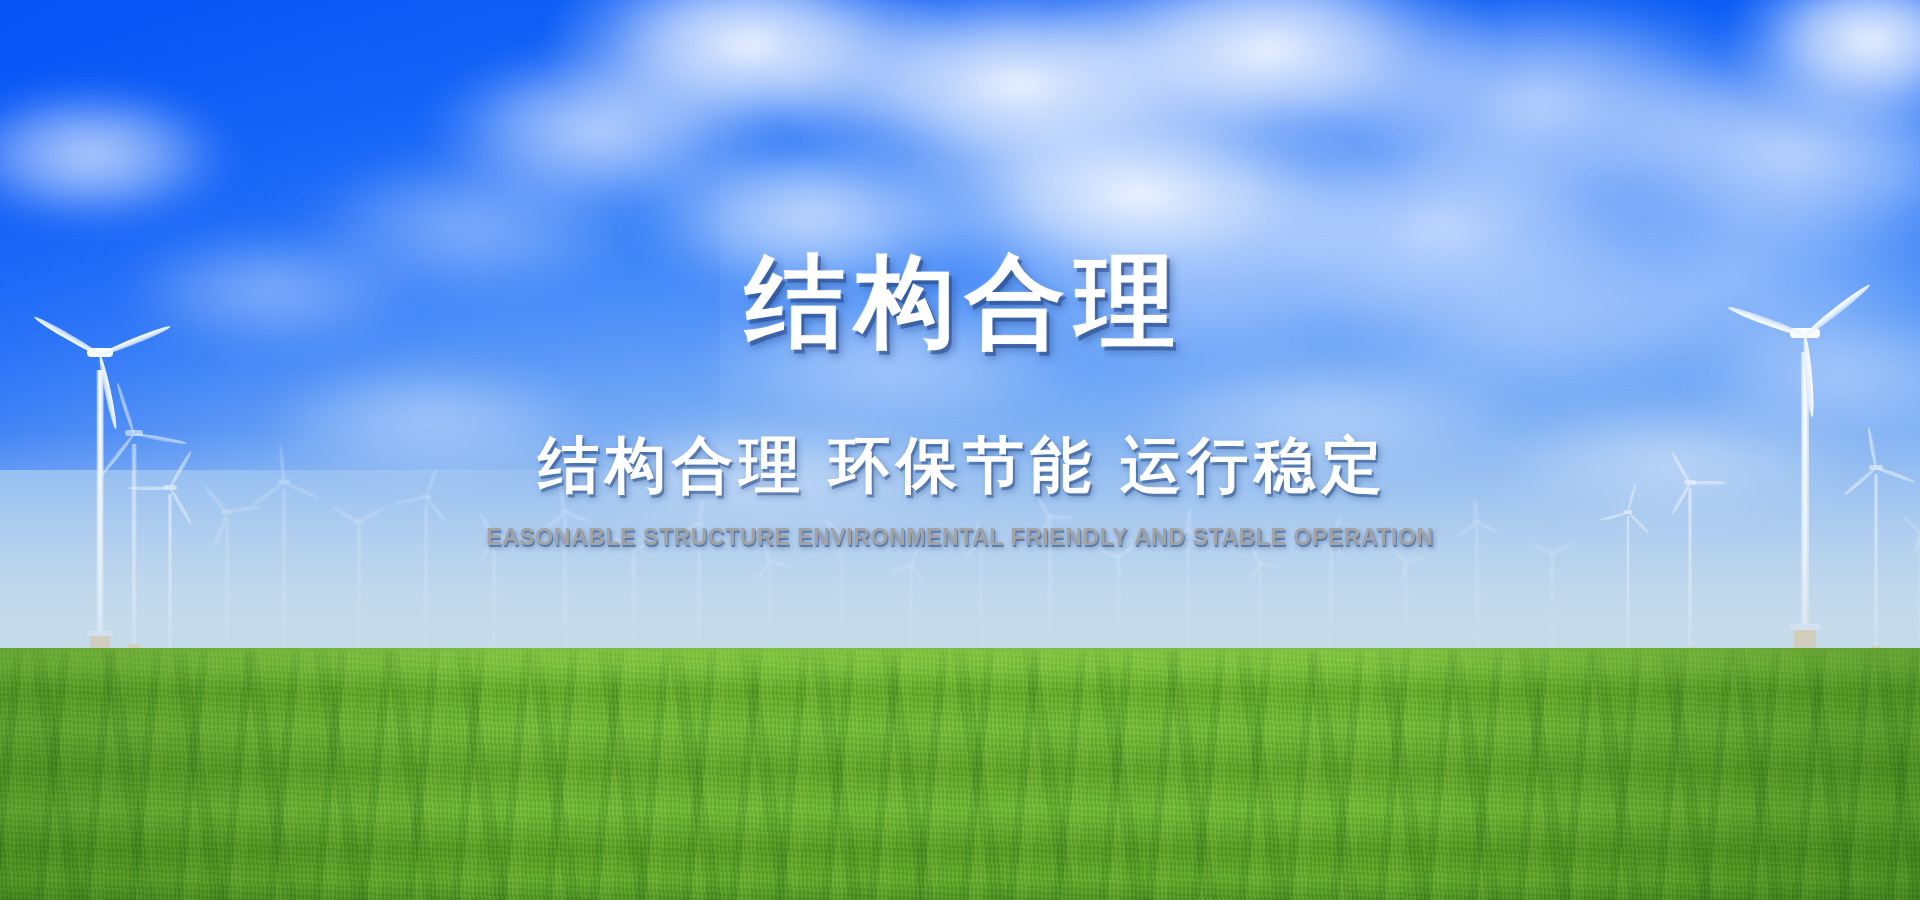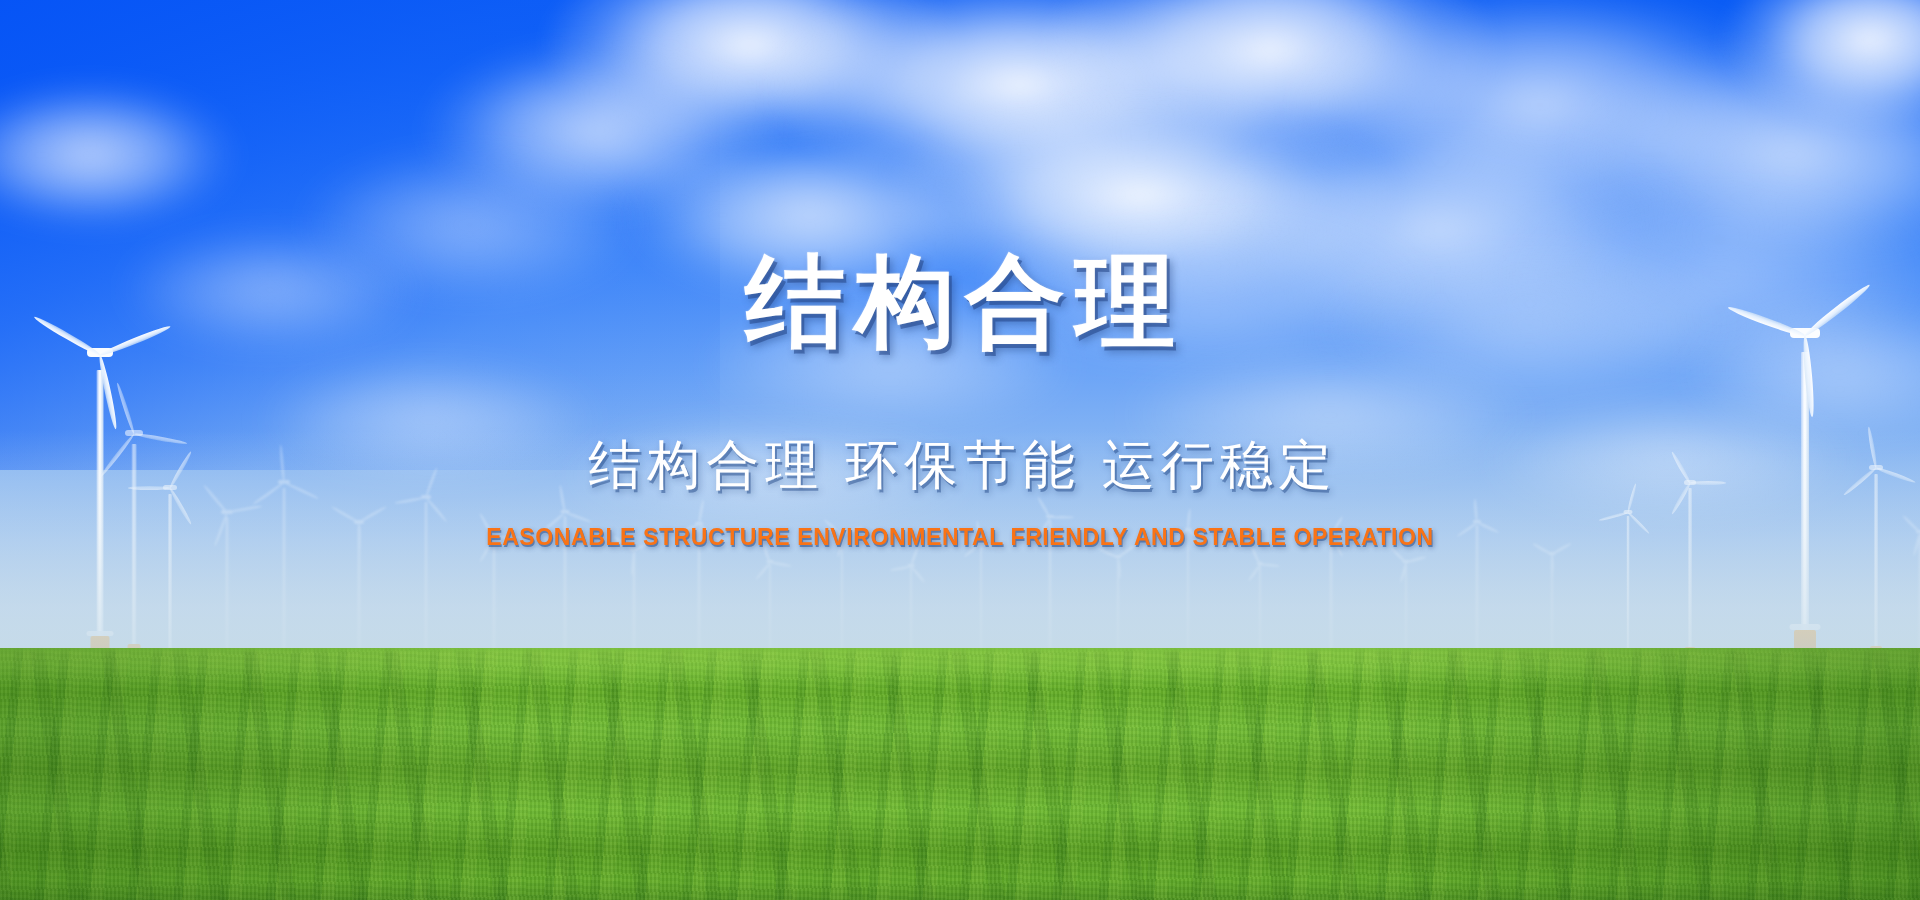--- a/index.html
+++ b/index.html
@@ -222,38 +222,38 @@
     text-indent: 10px;
     text-shadow:
        3px 4px 0 rgba(36,70,135,0.55),
        5px 6px 9px rgba(28,60,120,0.42),
        0 0 2px rgba(255,255,255,0.5);
   }
   .subtitle {
     position: absolute;
     left: 0; top: 437px;
     width: 1920px;
-    font-size: 53px;
+    font-size: 61px;
     line-height: 56px;
-    font-weight: 400;
+    font-weight: 700;
     color: #ffffff;
     letter-spacing: 6px;
     text-indent: 6px;
     text-shadow:
        2px 3px 0 rgba(40,78,140,0.50),
        3px 4px 7px rgba(30,62,122,0.40);
   }
   .tagline {
     position: absolute;
     left: 0; top: 522px;
     width: 1920px;
     font-size: 23px;
     line-height: 30px;
     font-weight: 700;
-    color: #f97316;
+    color: #a3a3a3;
     letter-spacing: 0.6px;
     text-shadow:
        1px 2px 0 rgba(45,82,142,0.55),
        2px 3px 5px rgba(30,62,122,0.45);
   }
 </style>
 </head>
 <body>
 
 <div class="banner">

